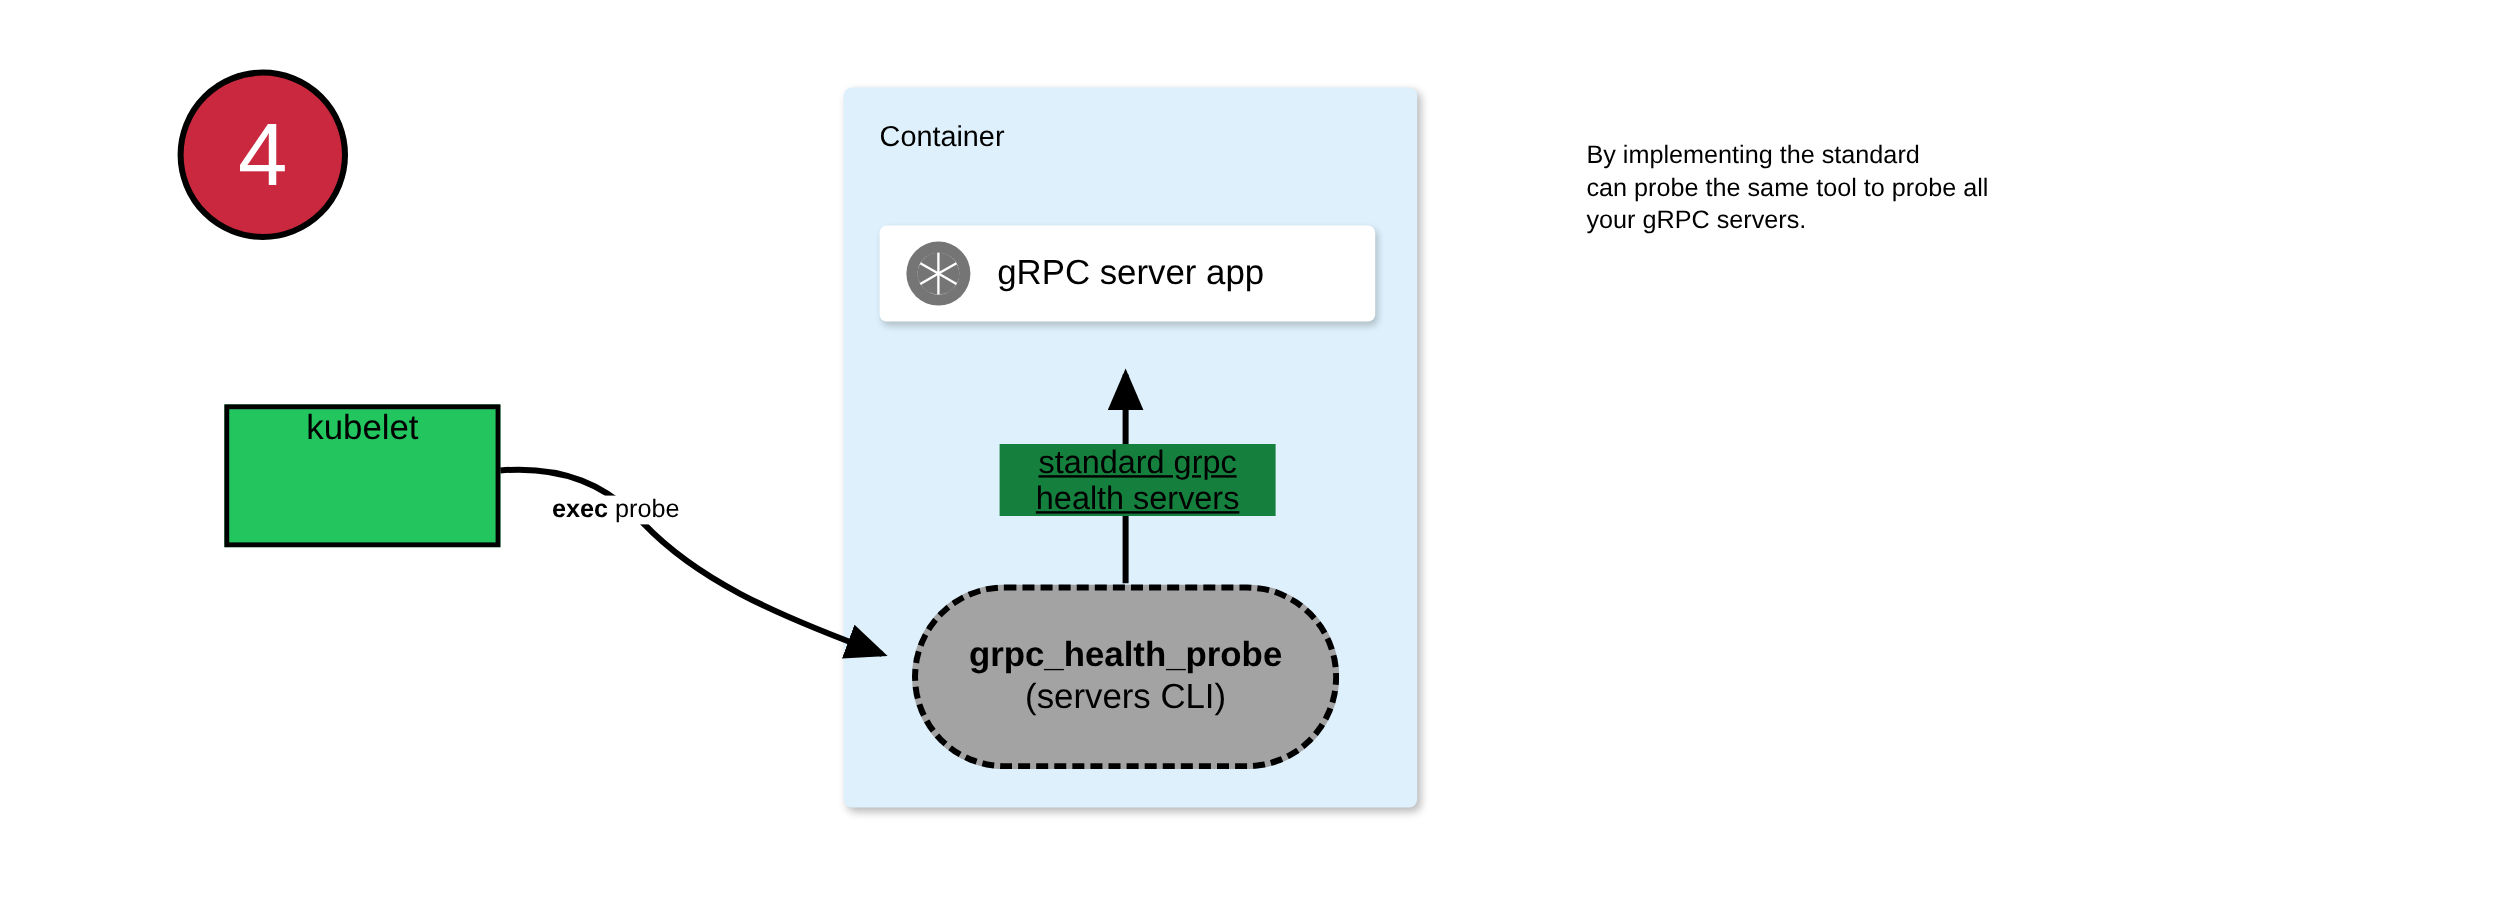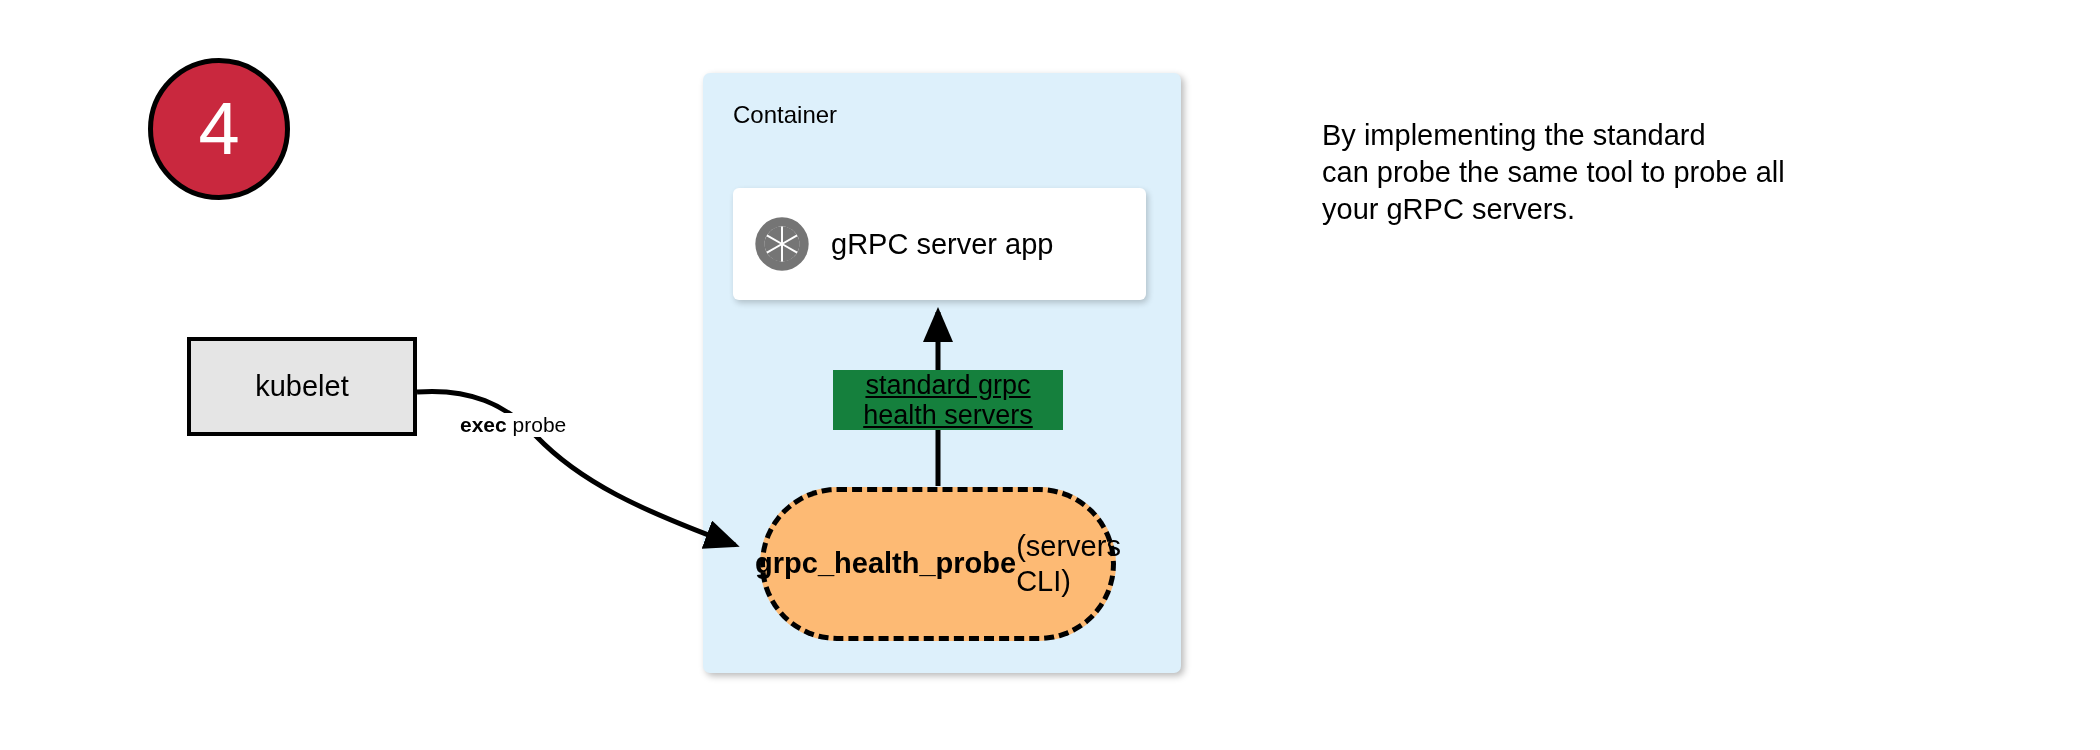--- a/index.html
+++ b/index.html
@@ -41,26 +41,26 @@
     font-weight: 400;
     letter-spacing: 0px;
   }
 
   
   .kubelet-box {
     position: absolute;
     left: 187px;
     top: 337px;
     width: 230px;
-    height: 99px;
-    background: #e5e5e5;
+    height: 119px;
+    background: #22c55e;
     border: 4px solid #000000;
     box-sizing: border-box;
     display: flex;
-    align-items: center;
+    align-items: flex-start;
     justify-content: center;
   }
   .kubelet-label {
     font-size: 29px;
     color: #000000;
   }
 
   
   .container-panel {
     position: absolute;
@@ -79,21 +79,21 @@
     font-size: 24px;
     color: #000000;
   }
 
   
   .app-box {
     position: absolute;
     left: 733px;
     top: 188px;
     width: 413px;
-    height: 112px;
+    height: 80px;
     background: #ffffff;
     border-radius: 6px;
     box-shadow: 2px 3px 6px rgba(0,0,0,0.20);
     display: flex;
     align-items: center;
     padding-left: 20px;
     box-sizing: border-box;
   }
   .grpc-icon {
     width: 58px;
@@ -106,26 +106,26 @@
     color: #000000;
   }
 
   
   .probe-box {
     position: absolute;
     left: 760px;
     top: 487px;
     width: 356px;
     height: 154px;
-    background: #fdba74;
+    background: #a3a3a3;
     border: 5px dashed #000000;
     border-radius: 78px;
     box-sizing: border-box;
     display: flex;
-    flex-direction: row;
+    flex-direction: column;
     align-items: center;
     justify-content: center;
   }
   .probe-title {
     font-size: 29px;
     font-weight: bold;
     color: #000000;
     line-height: 1.22;
   }
   .probe-subtitle {
@@ -173,21 +173,21 @@
     background: #15803d;
     text-decoration: underline;
   }
 
   
   .note {
     position: absolute;
     left: 1322px;
     top: 117px;
     width: 600px;
-    font-size: 29px;
+    font-size: 21px;
     line-height: 1.28;
     color: #000000;
   }
   .note span { display: block; }
 </style>
 </head>
 <body>
 
 <div id="canvas">
 

